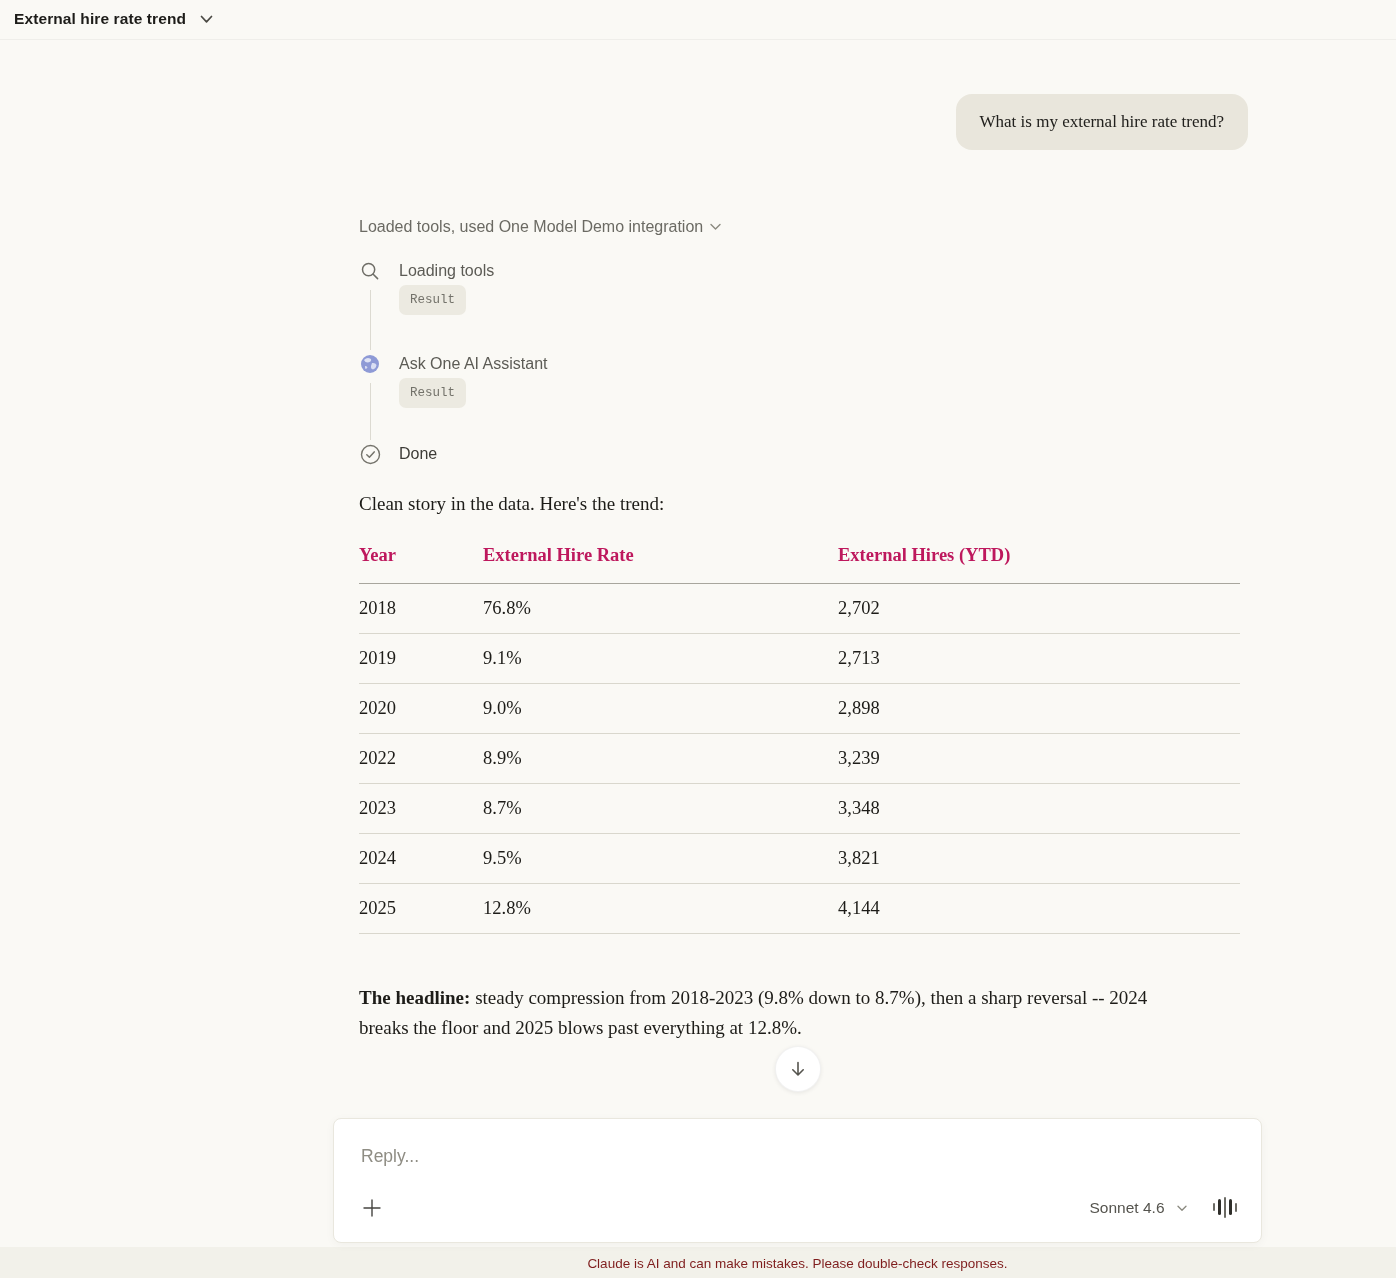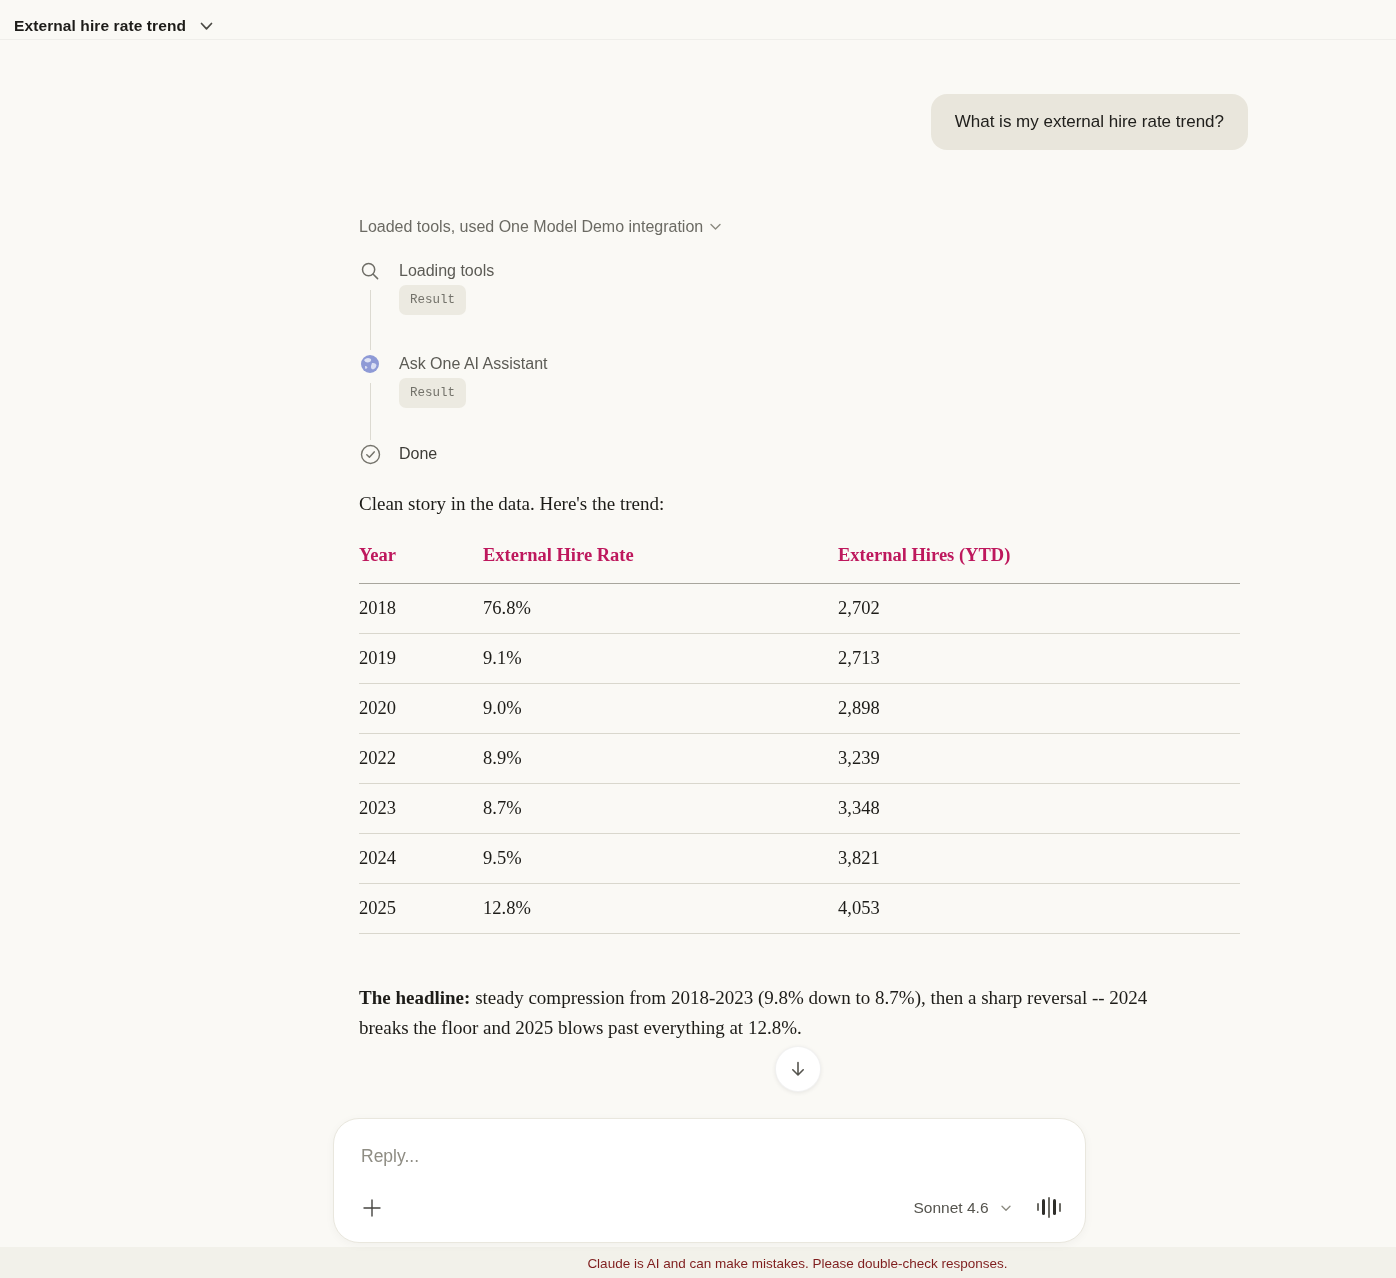--- a/index.html
+++ b/index.html
@@ -7,29 +7,29 @@
   body {
     position:relative;
     background:#FAF9F5;
     font-family:"Liberation Sans", sans-serif;
     color:#1f1e1b;
     overflow:hidden;
   }
   
   .app-header {
     position:absolute; top:0; left:0; right:0; height:40px;
-    display:flex; align-items:flex-end; padding:4px 14px;
+    display:flex; align-items:flex-start; padding:10px 14px;
     border-bottom:1px solid rgba(0,0,0,0.045);
   }
   .title-row { display:flex; align-items:center; gap:14px; cursor:pointer; }
   .page-title { font-size:15.5px; font-weight:600; color:#1d1c19; letter-spacing:.1px; }
   .chev { display:inline-flex; }
   
   .chat-column { position:absolute; left:359px; top:94px; width:889px; }
-  .user-row { display:flex; justify-content:flex-end; }
+  .user-row { display:flex; justify-content:flex-end;font-family:Liberation Serif, serif; }
   .user-bubble {
     background:#E9E6DC; border-radius:16px; padding:16px 24px;
     font-size:17px; color:#21201d; line-height:24px; max-width:620px;
   }
   .tool-summary {
     margin-top:68px; display:flex; align-items:center; gap:7px;
     font-size:16px; color:#6b6a63; cursor:pointer; width:max-content;
   }
   .tool-steps { margin-top:24px; }
   .step { position:relative; padding-left:40px; }
@@ -68,22 +68,22 @@
   
   .scroll-btn {
     position:absolute; left:775px; top:1046px; width:46px; height:46px;
     background:#FFFFFF; border:1px solid rgba(0,0,0,0.05); border-radius:50%;
     box-shadow:0 1px 4px rgba(0,0,0,0.08);
     display:flex; align-items:center; justify-content:center;
     cursor:pointer; z-index:5;
   }
   
   .composer {
-    position:absolute; left:333px; top:1118px; width:753px; height:125px;
-    background:#FFFFFF; border:1px solid #E9E7DE; border-radius:26px;
+    position:absolute; left:333px; top:1118px; width:929px; height:125px;
+    background:#FFFFFF; border:1px solid #E9E7DE; border-radius:8px;
     box-shadow:0 2px 10px rgba(0,0,0,0.04); z-index:4;
   }
   .reply-input {
     position:absolute; left:27px; top:24px; right:27px; height:26px;
     border:none; outline:none; background:transparent;
     font-family:"Liberation Sans", sans-serif; font-size:17.5px; color:#3a3935;
   }
   .reply-input::placeholder { color:#8f8d84; opacity:1; }
   .composer-bottom {
     position:absolute; left:24px; right:24px; bottom:20px; height:28px;
@@ -209,21 +209,21 @@
         <td>3,348</td>
       </tr>
       <tr>
         <td>2024</td>
         <td>9.5%</td>
         <td>3,821</td>
       </tr>
       <tr>
         <td>2025</td>
         <td>12.8%</td>
-        <td>4,053</td>
+        <td>4,144</td>
       </tr>
     </tbody>
   </table>
 
   <div class="headline serif"><b>The headline:</b><span> steady compression from 2018-2023 (9.8% down to 8.7%), then a sharp reversal -- 2024 breaks the floor and 2025 blows past everything at 12.8%.</span></div>
 
 </div>
 
 <div class="scroll-btn">
   <span>

